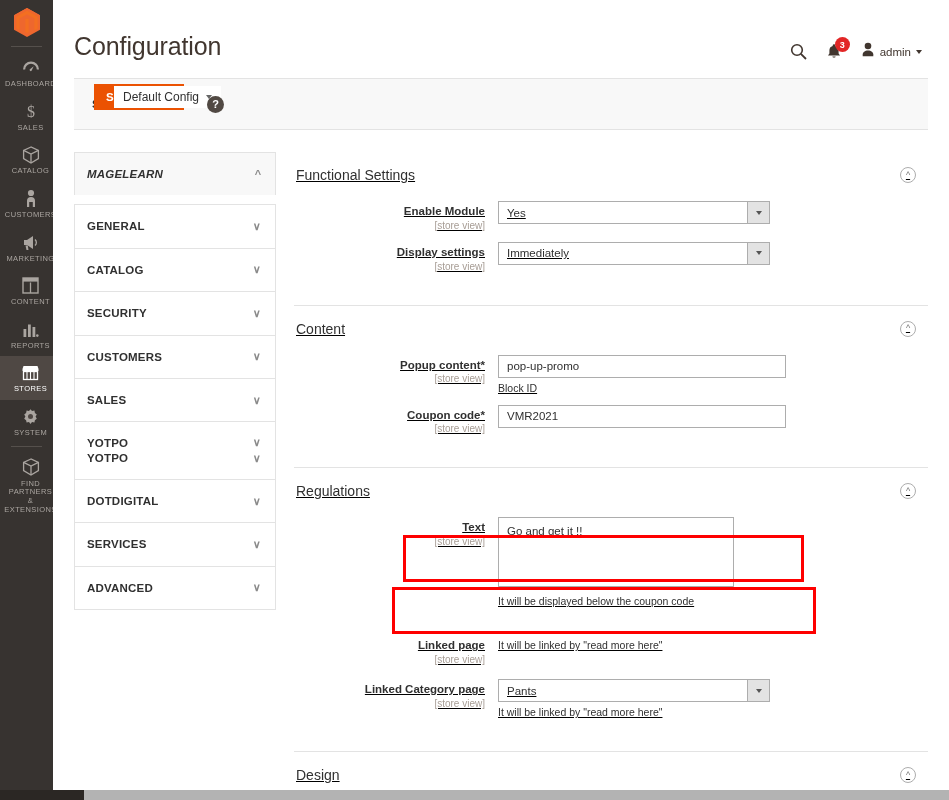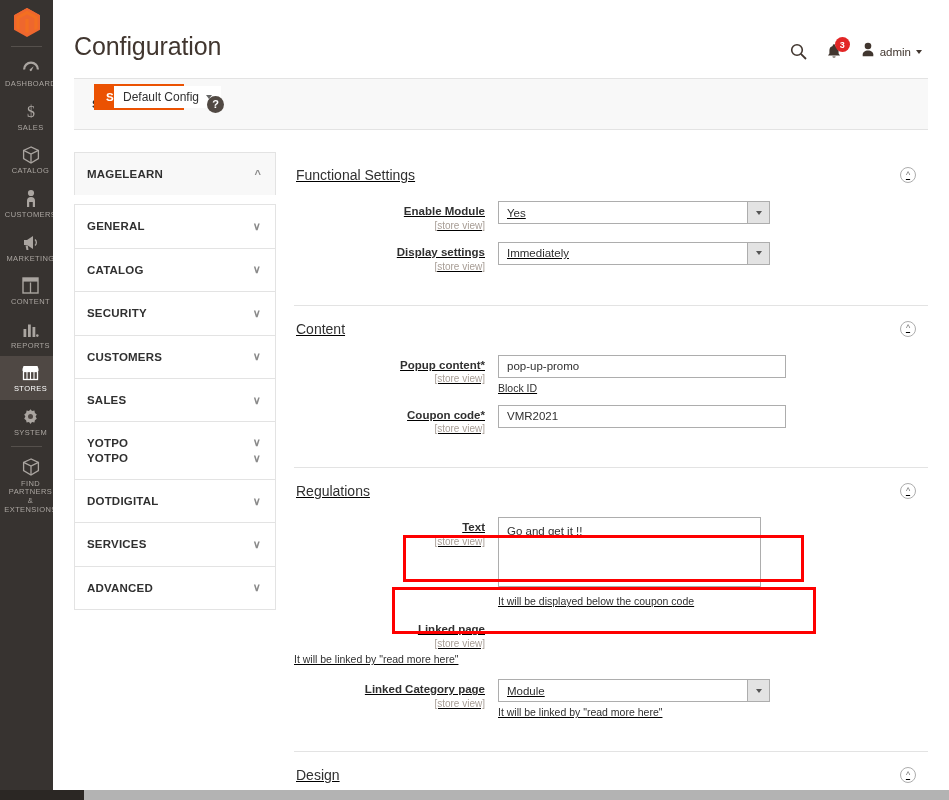--- a/index.html
+++ b/index.html
@@ -226,21 +226,21 @@
   .config-nav {
     width: 202px;
     flex-shrink: 0;
   }
   .cn-section {
     background: #ffffff;
     border: 1px solid #e3e3e3;
     border-bottom: none;
   }
   .cn-section:last-child { border-bottom: 1px solid #e3e3e3; }
-  .cn-section.expanded { background: #f8f8f8; }
+  .cn-section.expanded { background: #f8f8f8; font-style: italic; }
   .cn-title {
     padding: 14px 14px 14px 12px;
     font-size: 11.5px;
     font-weight: bold;
     color: #303030;
     letter-spacing: 0.2px;
     display: flex;
     justify-content: space-between;
     align-items: center;
     cursor: pointer;
@@ -386,21 +386,21 @@
     height: 23px;
     border: 1px solid #adadad;
     background: #ffffff;
     font-size: 11.5px;
     color: #303030;
     padding: 8px 8px;
     font-family: "Liberation Sans", sans-serif;
     outline: none;
   }
   .txt-area {
-    width: 263px;
+    width: 236px;
     height: 70px;
     border: 1px solid #adadad;
     background: #ffffff;
     font-size: 11.5px;
     color: #303030;
     padding: 5px 8px;
     font-family: "Liberation Sans", sans-serif;
     resize: none;
     outline: none;
     line-height: 1.4;
@@ -754,38 +754,38 @@
             <div class="field-label">
               <span class="fl-text">Text</span>
               <span class="fl-scope">[store view]</span>
             </div>
             <div class="field-control">
               <textarea class="txt-area" style="">Go and get it !!</textarea>
               <span class="hint">It will be displayed below the coupon code</span>
             </div>
           </div>
 
-          <div class="field" style="margin-top:12px;flex-direction:column;">
+          <div class="field" style="margin-top:28px;">
             <div class="field-label">
               <span class="fl-text">Linked page</span>
               <span class="fl-scope">[store view]</span>
             </div>
             <div class="field-control">
               <span class="hint">It will be linked by "read more here"</span>
             </div>
           </div>
 
           <div class="field" style="margin-top:14px;">
             <div class="field-label">
               <span class="fl-text">Linked Category page</span>
               <span class="fl-scope">[store view]</span>
             </div>
             <div class="field-control">
               <div class="sel-wrap">
-                <div class="sel-box">Module</div>
+                <div class="sel-box">Pants</div>
                 <div class="sel-arrow">
                     <i></i>
                   </div>
               </div>
               <span class="hint">It will be linked by "read more here"</span>
             </div>
           </div>
         </div>
 
         <div class="fieldset">

